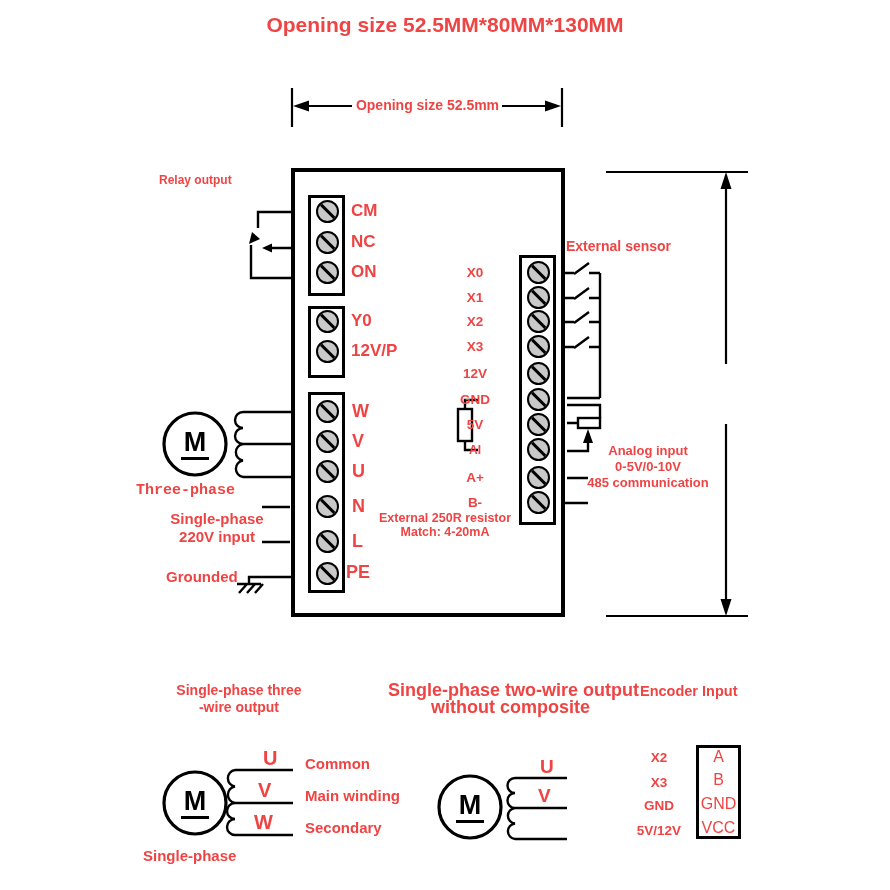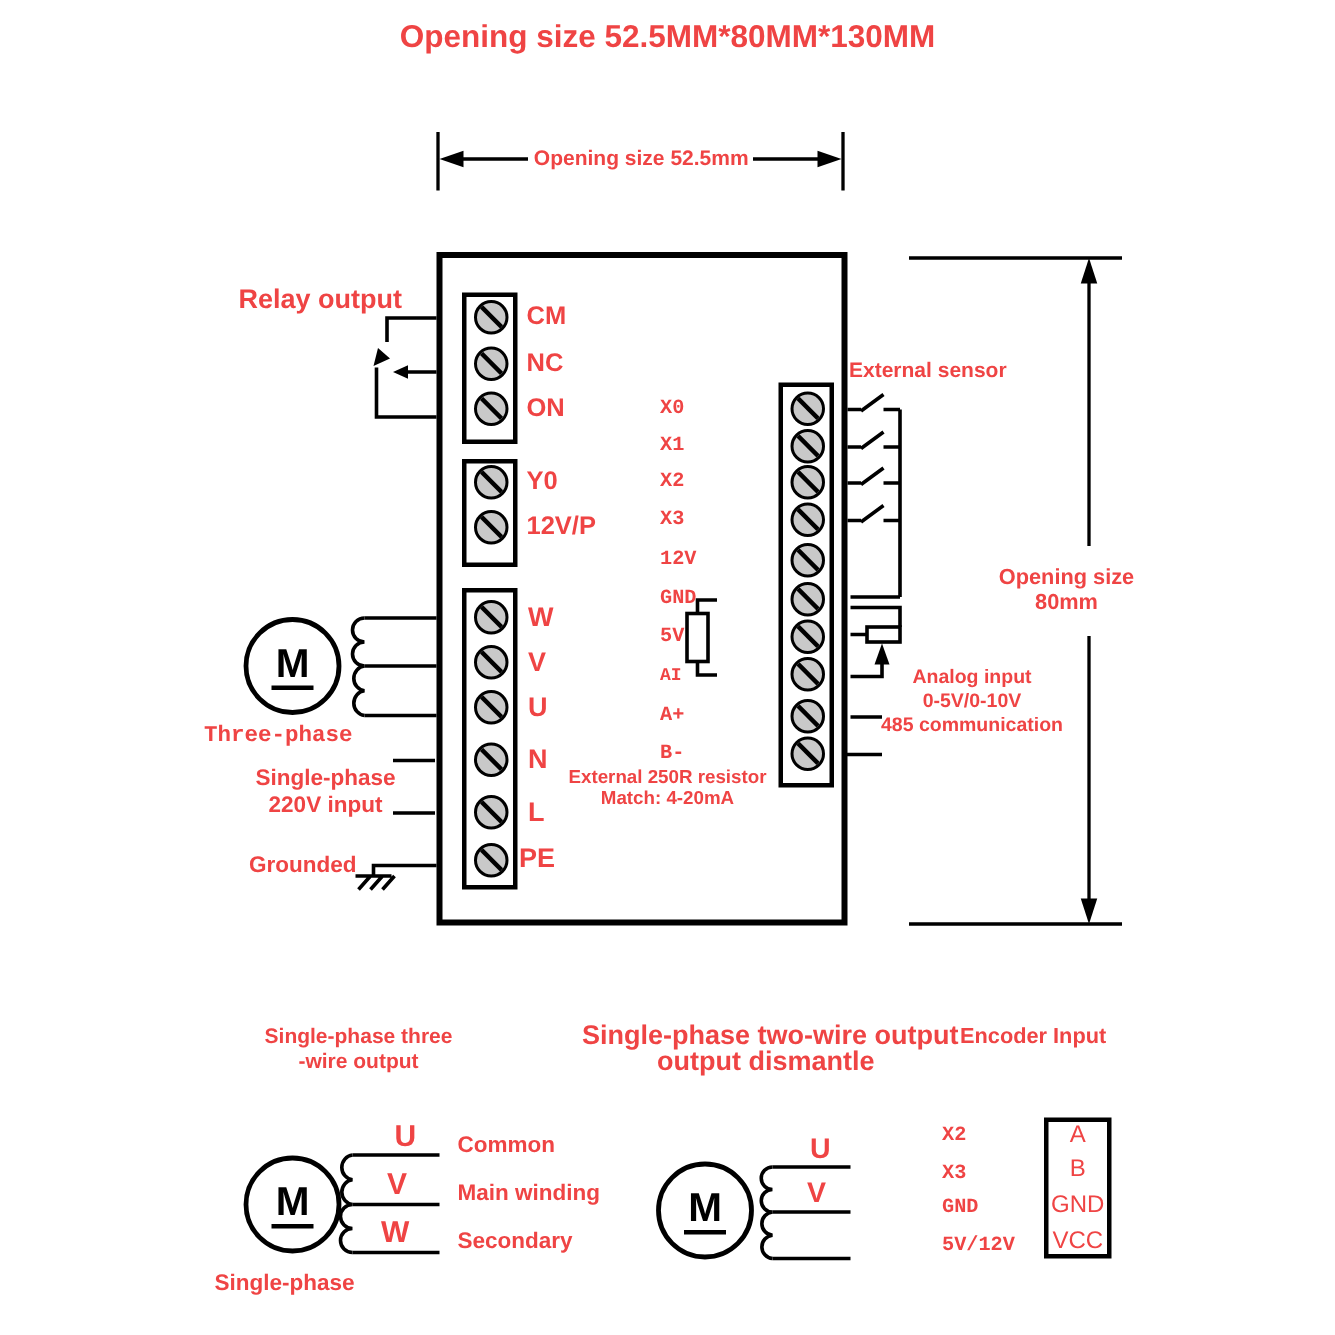--- a/index.html
+++ b/index.html
@@ -8,21 +8,21 @@
     position:relative; width:890px; height:890px; background:#ffffff;
     font-family:"Liberation Sans", sans-serif; color:#000; overflow:hidden;
   }
   #lineart { position:absolute; left:0; top:0; }
   #lineart path { fill:none; stroke:#000; stroke-width:2.4; }
   #lineart .thin path { stroke-width:2.2; }
   #lineart polygon { fill:#000; stroke:none; }
   #lineart circle { fill:none; stroke:#000; stroke-width:3.2; }
   .lbl { position:absolute; font-weight:bold; white-space:nowrap; line-height:1.16; color:#ef4444; }
   .ctr { text-align:center; }
-  .rgt { text-align:left;font-family:Liberation Mono, monospace; }
+  .rgt { text-align:center; }
   .reg { font-weight:normal; }
   .tblock { position:absolute; border:3px solid #000; background:#fff; box-sizing:border-box; }
   .screw { position:absolute; width:19px; height:19px; border:2px solid #000; border-radius:50%;
            background:#c9c9c9; overflow:hidden; }
   .screw::after { content:""; position:absolute; left:-3px; top:8.2px; width:26px; height:2.6px;
                   background:#000; transform:rotate(45deg); }
   .motor-m { position:absolute; width:60px; text-align:center; font-weight:bold; font-size:27px; }
   .motor-m span { border-bottom:3px solid #000; padding:0 3px; }
 </style>
 </head>
@@ -101,26 +101,22 @@
     </g>
 
     <g>
       <path d="M515,778 H567 M515,808 H567 M515,839 H567"></path>
       <path d="M515,778 A7.5 7.5 0 0 0 515,793 A7.5 7.5 0 0 0 515,808 A8 7.8 0 0 0 515,823.5 A8 7.8 0 0 0 515,839"></path>
     </g>
   </svg>
 
   <div class="lbl ctr" style="left:0;top:13px;width:890px;font-size:21px;">Opening size 52.5MM*80MM*130MM</div>
   <div class="lbl ctr" style="left:330px;top:97px;width:195px;font-size:14px;">Opening size 52.5mm</div>
-  <div class="lbl ctr" style="left:648px;top:377px;width:126px;font-size:14.5px;line-height:17px;">
-    <span style="display:block">Opening size</span>
-    <span style="display:block">80mm</span>
-  </div>
-
-  <div class="lbl" style="left:159px;top:189px;font-size:18px;">Relay output</div>
+
+  <div class="lbl" style="left:159px;top:174px;font-size:12px;">Relay output</div>
   <div class="lbl" style="left:566px;top:238px;font-size:14px;">External sensor</div>
   <div class="lbl ctr" style="left:572px;top:443px;width:152px;font-size:13px;line-height:16px;">
     <span style="display:block">Analog input</span>
     <span style="display:block">0-5V/0-10V</span>
     <span style="display:block">485 communication</span>
   </div>
   <div class="lbl" style="left:136px;top:482px;font-size:15px;font-family:Liberation Mono, monospace;">Three-phase</div>
   <div class="lbl ctr" style="left:152px;top:510px;width:130px;font-size:15px;line-height:17.5px;">
     <span style="display:block">Single-phase</span>
     <span style="display:block">220V input</span>
@@ -196,21 +192,21 @@
   <div class="lbl" style="left:263px;top:747px;font-size:20px;">U</div>
   <div class="lbl" style="left:258px;top:779px;font-size:20px;">V</div>
   <div class="lbl" style="left:254px;top:811px;font-size:20px;">W</div>
   <div class="lbl" style="left:305px;top:755px;font-size:15px;">Common</div>
   <div class="lbl" style="left:305px;top:787px;font-size:15px;">Main winding</div>
   <div class="lbl" style="left:305px;top:819px;font-size:15px;">Secondary</div>
   <div class="lbl" style="left:143px;top:847px;font-size:15px;">Single-phase</div>
 
   <div class="lbl ctr" style="left:388px;top:682px;width:245px;font-size:18px;line-height:16.5px;">
     <span style="display:block">Single-phase two-wire output</span>
-    <span style="display:block">output dismantle</span>
+    <span style="display:block">without composite</span>
   </div>
   <div class="lbl" style="left:540px;top:756px;font-size:19px;">U</div>
   <div class="lbl" style="left:538px;top:785px;font-size:19px;">V</div>
 
   <div class="lbl" style="left:640px;top:683px;font-size:14.5px;">Encoder Input</div>
   <div class="tblock" style="left:696px;top:745px;width:45px;height:94px;"></div>
   <div class="lbl rgt" style="left:628px;top:750px;width:62px;font-size:13.5px;">X2</div>
   <div class="lbl rgt" style="left:628px;top:775px;width:62px;font-size:13.5px;">X3</div>
   <div class="lbl rgt" style="left:628px;top:798px;width:62px;font-size:13.5px;">GND</div>
   <div class="lbl rgt" style="left:628px;top:823px;width:62px;font-size:13.5px;">5V/12V</div>

